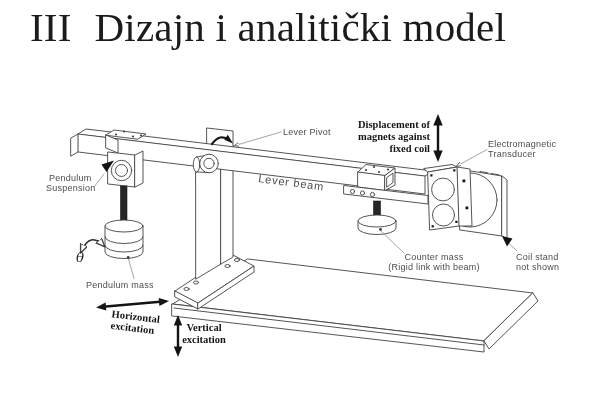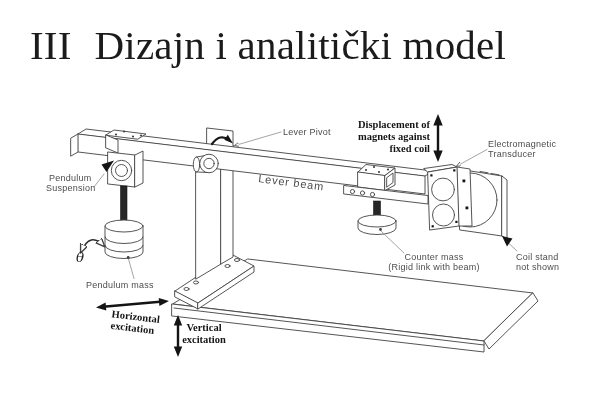--- a/index.html
+++ b/index.html
@@ -1,18 +1,18 @@
 <!DOCTYPE html>
 <html><head>
 <meta charset="utf-8">
 <style>
   html,body{margin:0;padding:0;background:#fff;}
   .screen{position:relative;width:600px;height:400px;background:#ffffff;overflow:hidden;
           font-family:"Liberation Serif",serif;}
-  .slide-title{position:absolute;left:30px;top:25px;font-size:41px;color:#1b1b1b;
+  .slide-title{position:absolute;left:30px;top:7px;font-size:41px;color:#1b1b1b;
                white-space:nowrap;line-height:1;letter-spacing:0.2px;}
   .slide-title .numeral{display:inline-block;}
   .slide-title .titletext{display:inline-block;margin-left:23px;}
   svg{position:absolute;left:0;top:0;}
   svg path,svg rect.box,svg circle,svg ellipse{fill:#ffffff;stroke:#424242;stroke-width:0.9;
       stroke-linejoin:round;stroke-linecap:round;}
   svg .ln{fill:none;}
   svg .dot{fill:#424242;stroke:none;}
   svg .dark{fill:#262626;stroke:#1a1a1a;stroke-width:0.6;}
   svg .blackfill{fill:#141414;stroke:none;}

